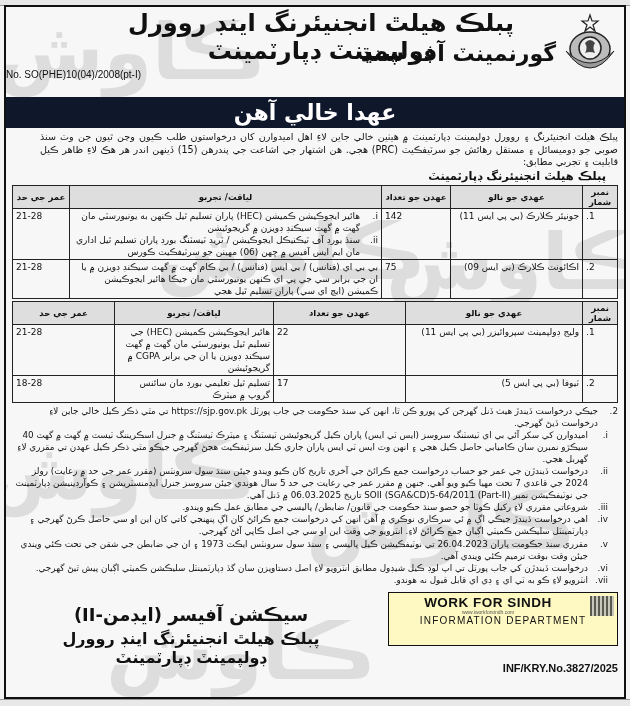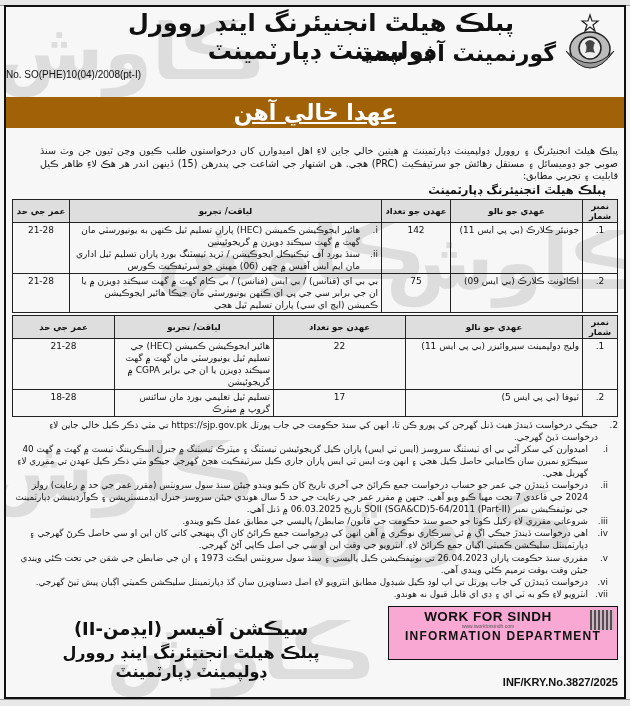--- a/index.html
+++ b/index.html
@@ -14,48 +14,48 @@
     border:2px solid #111; background:#f7f7f7; overflow:hidden;
   }
   .wm { position:absolute; color:#ddd; font-size:78px; font-weight:bold; direction:rtl; pointer-events:none; z-index:0; white-space:nowrap; }
   .content { position:relative; z-index:1; }
   .header { position:relative; height:88px; }
   .header .t1 { position:absolute; right:68px; top:2px; font-size:24px; font-weight:bold; direction:rtl; text-align:right; width:470px; text-align:center; }
   .header .t2 { position:absolute; right:68px; top:34px; font-size:22px; font-weight:bold; direction:rtl; width:470px; text-align:right; }
   .header .ref { position:absolute; left:0; top:62px; font-family:Liberation Sans, sans-serif; font-size:10px; }
   .logo { position:absolute; right:4px; top:6px; width:60px; height:64px; }
   .banner {
-    background:#a16207; color:#fff; text-align:center; height:31px; line-height:31px;
-    font-size:22px; font-weight:bold; direction:rtl; margin-top:2px;text-decoration:underline;
-  }
-  .intro { direction:rtl; font-size:9.6px; line-height:12.5px; padding:17px 6px 0 6px; text-align:justify;margin-left:28px; }
+    background:#0f172a; color:#fff; text-align:center; height:31px; line-height:31px;
+    font-size:22px; font-weight:bold; direction:rtl; margin-top:2px;
+  }
+  .intro { direction:rtl; font-size:9.6px; line-height:12.5px; padding:3px 6px 0 6px; text-align:justify;margin-left:28px; }
   .sect { direction:rtl; font-size:11.5px; font-weight:bold; padding:0 18px; }
   table { border-collapse:collapse; width:606px; margin:2px 6px 0 6px; direction:rtl; font-size:9px; }
   th { background:#dedede; border:1px solid #222; font-weight:bold; font-size:8.5px; padding:1px 3px; height:12px;margin-left:8px; }
   td { border:1px solid #222; padding:1px 3px; vertical-align:top; line-height:12px; }
-  td.c { text-align:center;margin-top:16px; }
+  td.c { text-align:left;margin-top:16px; }
   .sub { display:flex; gap:4px; }
   .sub .rn { width:14px; flex:none; }
   .sect2 { direction:rtl; text-align:center; font-size:13px; font-weight:bold; margin-top:3px; }
   .notes { direction:rtl; font-size:8.8px; line-height:12.1px; padding:2px 6px 0 6px; }
   .notes .item { display:flex; gap:6px; }
   .notes .n { flex:none; width:14px; }
   .notes .sub-item { display:flex; gap:6px; padding-right:10px; }
   .footer { position:relative; height:80px; }
   .signoff { position:absolute; left:40px; top:18px; width:290px; direction:rtl; text-align:center; }
   .signoff .a { font-size:18px; font-weight:bold; }
   .signoff .b { font-size:16px; font-weight:bold; margin-top:4px; }
   .portal {
-    position:absolute; right:6px; top:6px; width:228px; height:52px; border:1.5px solid #111; background:#f9a8d4;
+    position:absolute; right:6px; top:6px; width:228px; height:52px; border:1.5px solid #111; background:#fef9c3;
     font-family:"Liberation Sans", sans-serif; text-align:center;
   }
   .portal .p1 { font-size:13.5px; font-weight:900; letter-spacing:0.5px; margin-top:2px; padding-right:30px; }
   .portal .p0 { font-size:5px; color:#555; margin-top:-1px; padding-right:30px; }
   .portal .p2 { font-size:17px; font-weight:900; letter-spacing:2.5px; line-height:17px; }
-  .portal .p3 { font-size:12px; font-weight:700; letter-spacing:1.2px; }
+  .portal .p3 { font-size:10px; font-weight:400; letter-spacing:1.2px; }
   .qr { position:absolute; right:3px; top:3px; width:24px; height:20px;
         background:repeating-linear-gradient(90deg,#333 0 2px,#bbb 2px 4px), #888; opacity:0.8; }
   .infno { position:absolute; right:6px; top:62px; font-family:"Liberation Sans", sans-serif; font-weight:bold; font-size:11px;margin-top:14px; }
 </style>
 </head>
 <body>
 
 <div class="topstrip"></div>
 
 <div class="frame">

